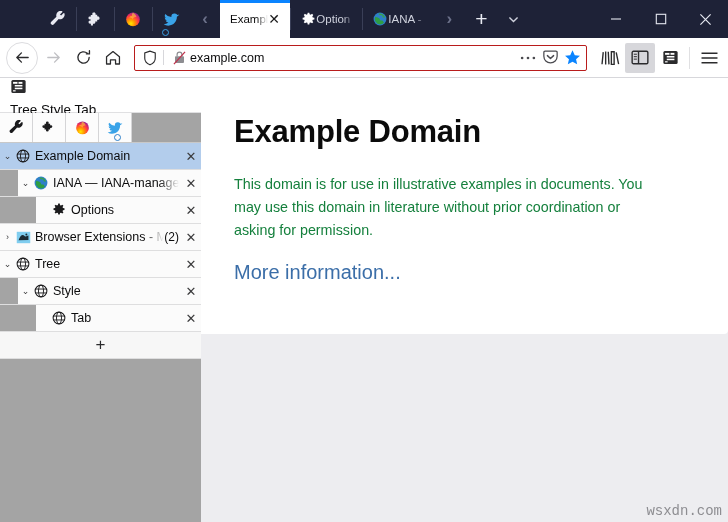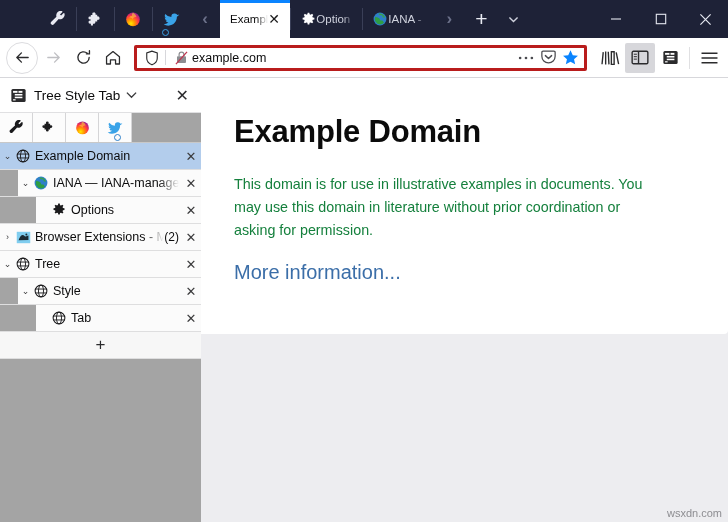--- a/index.html
+++ b/index.html
@@ -84,41 +84,41 @@
     width:30px; height:30px; display:flex; align-items:center; justify-content:center;
     color:#0c0c0d; flex:0 0 auto;
   }
   .nb-btn.back {
     width:32px; height:32px; border:1px solid #dcdcdf; border-radius:50%;
     margin-left:6px;
   }
   .nb-btn.dim { color:#bfbfc3; }
   .urlbar {
     flex:1 1 auto; height:26px; margin:0 8px 0 6px;
-    border:3px solid #b91c1c; border-radius:2px; background:#fff;
+    border:1px solid #b91c1c; border-radius:2px; background:#fff;
     display:flex; align-items:center; padding:0 4px 0 6px; gap:2px;
   }
   .urlbar .ident { width:18px; display:flex; align-items:center; justify-content:center; }
   .urlbar .vsep { width:1px; height:15px; background:#d7d7db; margin:0 4px 0 2px; }
   .urlbar .urltext {
     flex:1 1 auto; font-size:12.5px; color:#0c0c0d; white-space:nowrap; overflow:hidden;
   }
   .urlbar .ubtn { width:20px; display:flex; align-items:center; justify-content:center; }
   .nb-right { display:flex; align-items:center; padding-right:4px; }
   .nb-sep { width:1px; height:22px; background:#e0e0e2; margin:0 4px; }
   .nb-btn.activebtn { background:#d7d7db; border-radius:2px; }
 
   
   .sidebar {
     position:absolute; left:0; top:78px; width:201px; height:444px;
     background:#a4a4a4; overflow:hidden;
   }
   .sb-header {
-    height:35px; background:#ffffff; display:flex; align-items:center;
-    padding:0 6px 0 10px; gap:7px; border-bottom:1px solid #e0e0e2;
+    height:35px; background:#ffffff; display:flex; align-items:flex-start;
+    padding:0 6px 0 10px; gap:7px; border-bottom:1px solid #e0e0e2;flex-direction:column;
   }
   .sb-hicon { width:17px; height:17px; display:flex; align-items:center; }
   .sb-htitle { font-size:13.5px; color:#0c0c0d; white-space:nowrap; }
   .sb-hchev { font-size:11px; color:#3b3b3d; margin-left:-1px; }
   .sb-hspace { flex:1 1 auto; }
   .sb-hclose { font-size:16px; color:#2b2b2d; padding:0 6px; }
 
   
   .sb-pinrow { height:30px; background:#a4a4a4; display:flex; align-items:stretch;
                border-bottom:1px solid #c8c8c8; }
@@ -177,21 +177,21 @@
   }
   .page p {
     font-size:14.3px; line-height:1.62; color:#15803d; max-width:430px;
   }
   .page a {
     display:inline-block; margin-top:19px; font-size:20px;
     color:#3b6ea8; text-decoration:none;
   }
   .watermark {
     position:absolute; right:6px; bottom:3px;
-    font-size:11px; color:#8d8d91; font-family:Liberation Sans, sans-serif;
+    font-size:14px; color:#8d8d91; font-family:Liberation Mono, monospace;
   }
   svg { display:block; }
 </style>
 </head>
 <body>
 
 <div id="app">
 
   <div class="titlebar">
 

